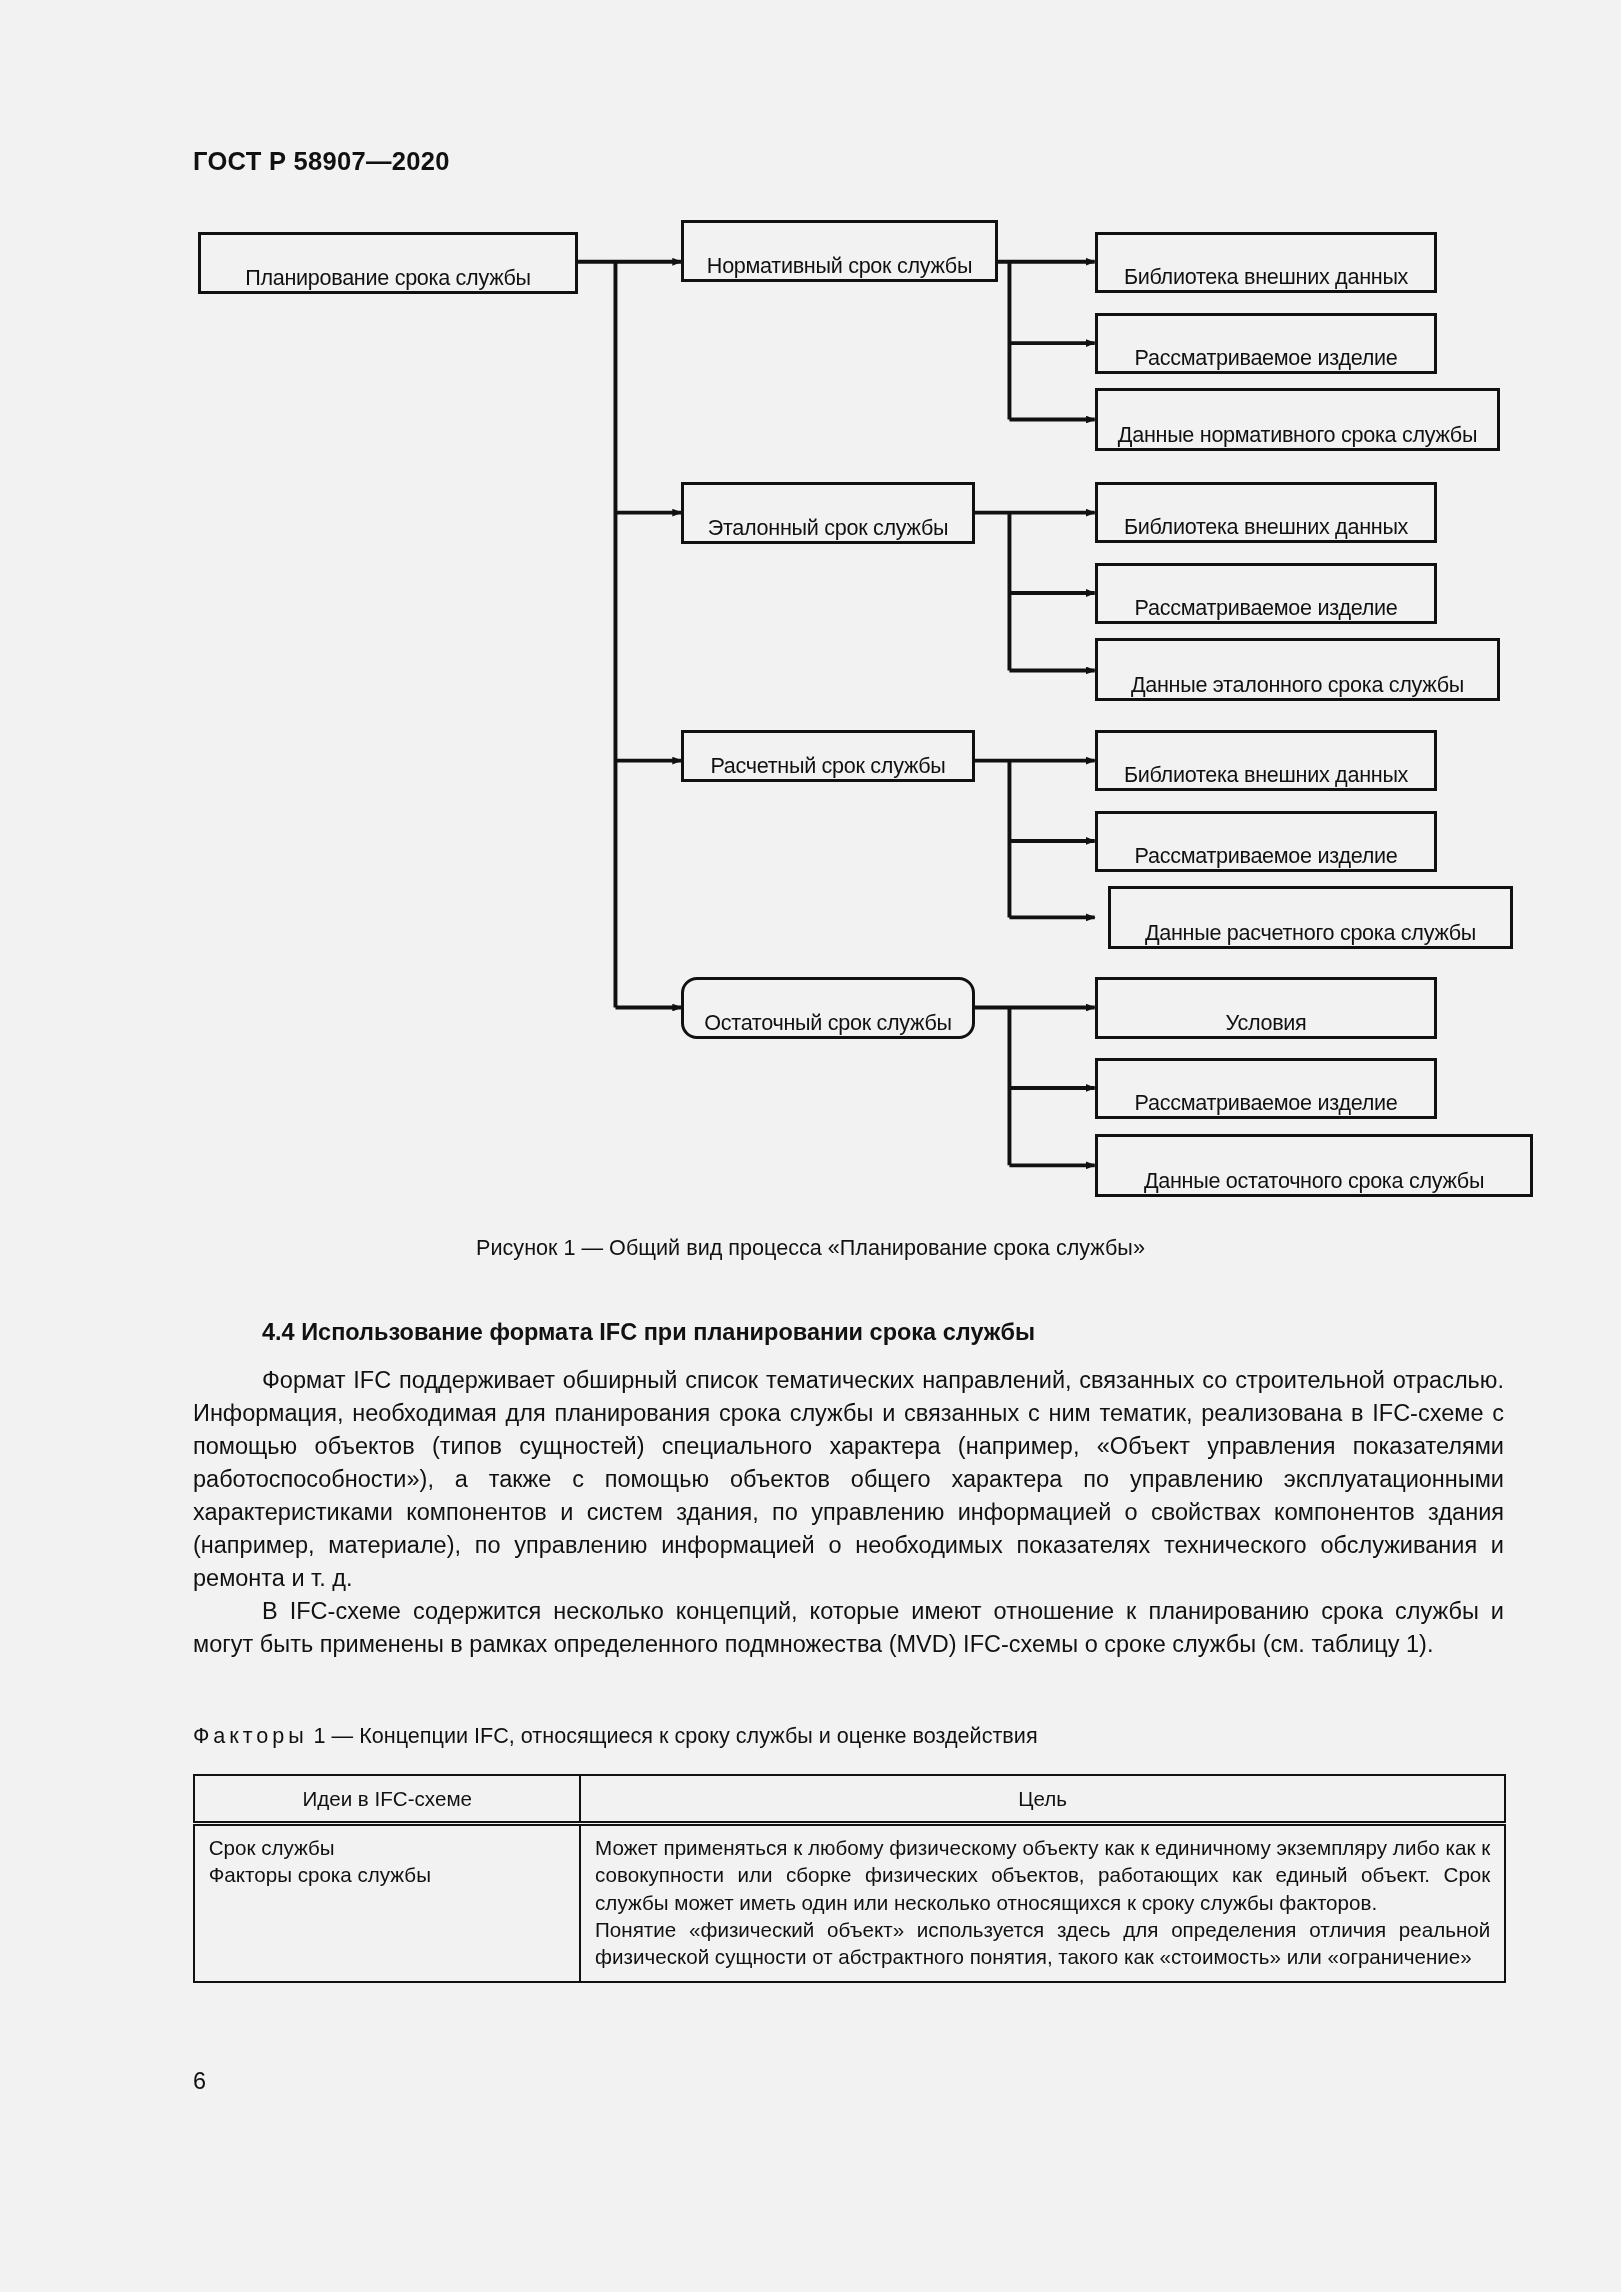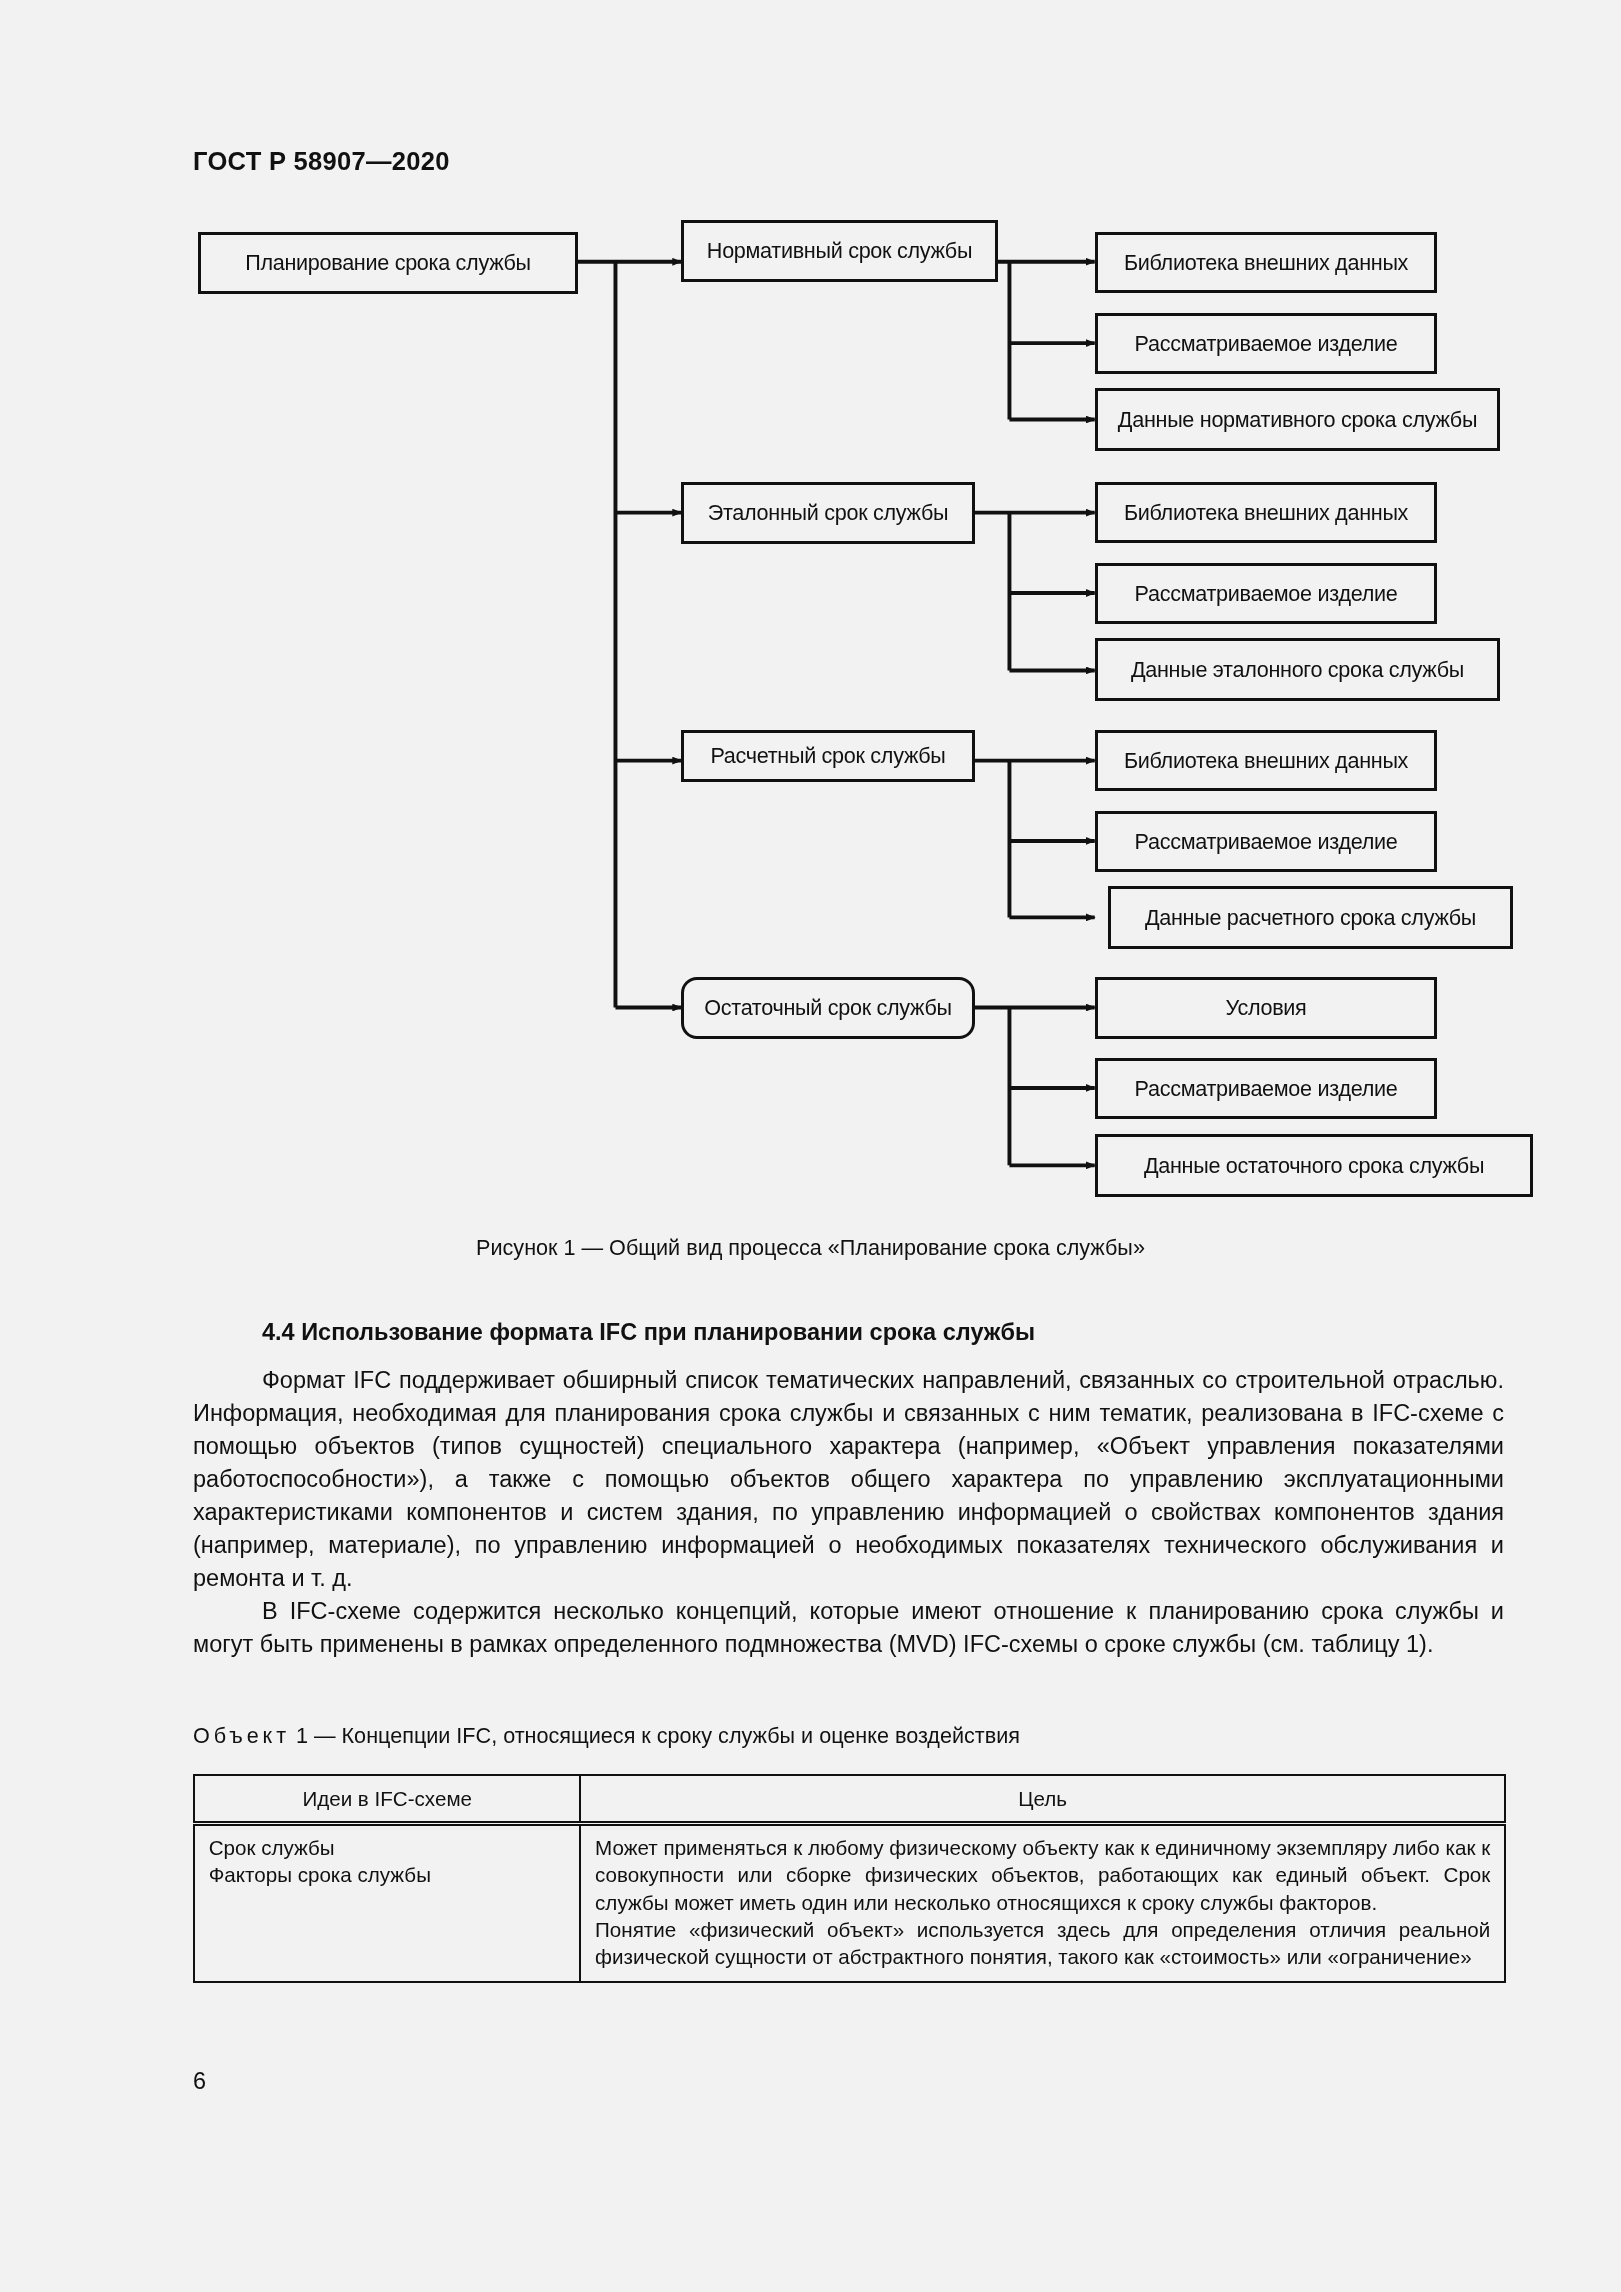--- a/index.html
+++ b/index.html
@@ -12,21 +12,21 @@
     overflow: hidden;
   }
   .header-title {
     position: absolute; left: 193px; top: 147px;
     font-size: 25.5px; font-weight: bold; letter-spacing: 0.3px;
   }
   .diagram { position: absolute; left: 0; top: 0; width: 1621px; height: 1235px; }
   .box {
     position: absolute; box-sizing: border-box;
     border: 3.9px solid #111; background: transparent;
-    display: flex; align-items: center; justify-content: center;
+    display: flex; align-items: flex-end; justify-content: center;
     font-size: 21.6px; text-align: center; white-space: nowrap;
     letter-spacing: -0.3px;
   }
   .caption {
     position: absolute; left: 0; width: 1621px; top: 1235px;
     text-align: center; font-size: 21.6px;
   }
   .section-title {
     position: absolute; left: 262px; top: 1319px;
     font-size: 23.5px; font-weight: bold;
@@ -157,21 +157,21 @@
 </div>
 
 <div class="caption">Рисунок 1 — Общий вид процесса «Планирование срока службы»</div>
 
 <div class="section-title">4.4 Использование формата IFC при планировании срока службы</div>
 
 <p class="para" style="top:1364px;">Формат IFC поддерживает обширный список тематических направлений, связанных со строительной отраслью. Информация, необходимая для планирования срока службы и связанных с ним тематик, реализована в IFC-схеме с помощью объектов (типов сущностей) специального характера (например, «Объект управления показателями работоспособности»), а также с помощью объектов общего характера по управлению эксплуатационными характеристиками компонентов и систем здания, по управлению информацией о свойствах компонентов здания (например, материале), по управлению информацией о необходимых показателях технического обслуживания и ремонта и т. д.</p>
 <p class="para" style="top:1595px;">В IFC-схеме содержится несколько концепций, которые имеют отношение к планированию срока службы и могут быть применены в рамках определенного подмножества (MVD) IFC-схемы о сроке службы (см. таблицу 1).</p>
 
 <div class="table-caption">
-  <span class="spaced">Объект</span><span> 1 — Концепции IFC, относящиеся к сроку службы и оценке воздействия</span>
+  <span class="spaced">Факторы</span><span> 1 — Концепции IFC, относящиеся к сроку службы и оценке воздействия</span>
 </div>
 
 <table class="t1">
   <thead>
     <tr>
       <th>Идеи в IFC-схеме</th>
       <th>Цель</th>
     </tr>
   </thead>
   <tbody>

